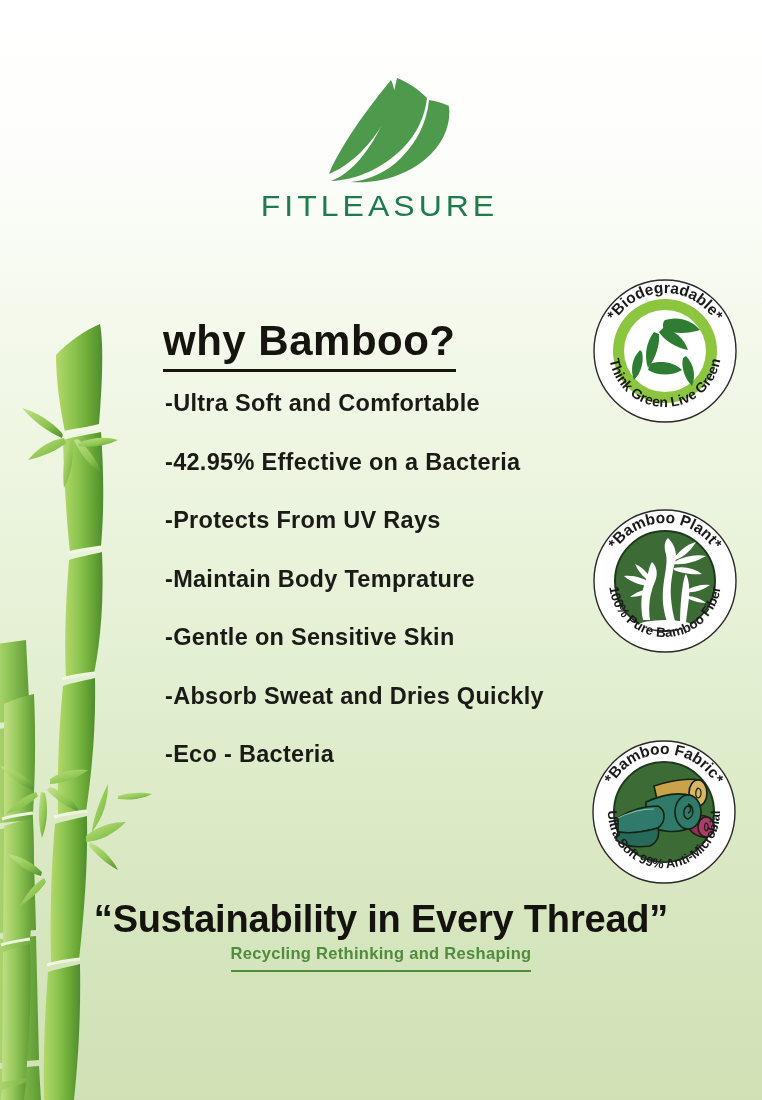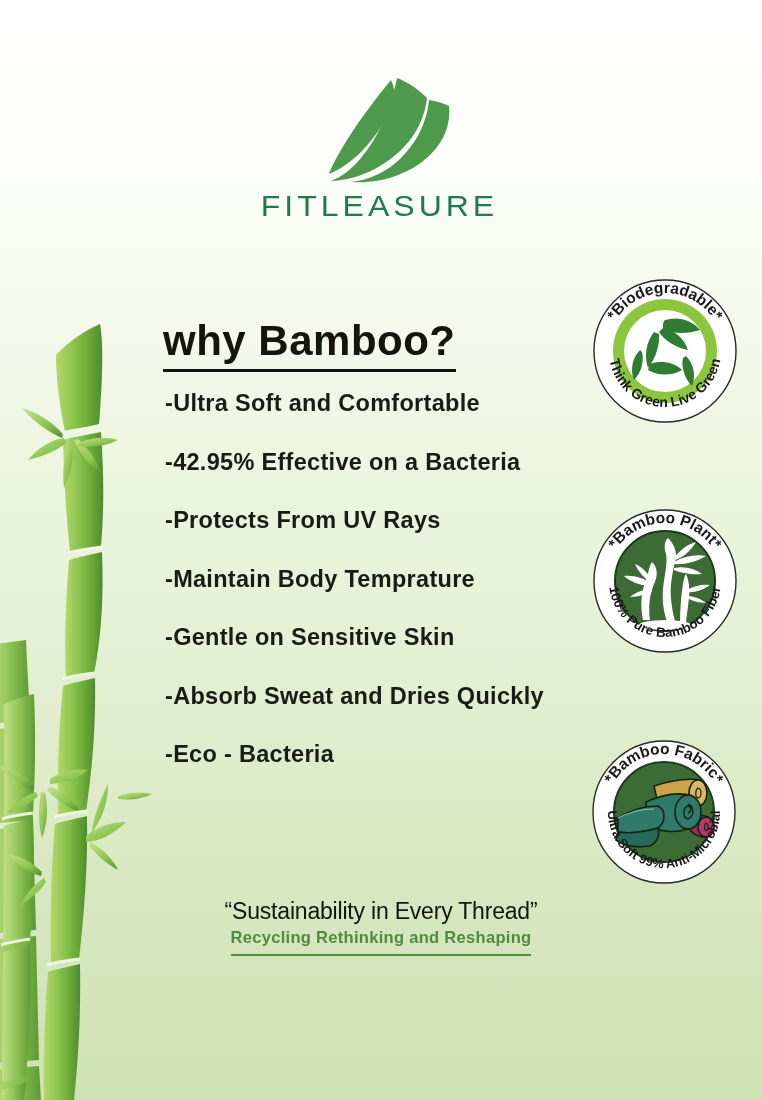--- a/index.html
+++ b/index.html
@@ -81,22 +81,22 @@
 
   
   .tagline-block {
     position: absolute;
     left: 0; right: 0;
     top: 898px;
     text-align: center;
   }
   .tagline {
     display: block;
-    font-size: 23px;
-    font-weight: normal;
+    font-size: 38px;
+    font-weight: bold;
     color: #15130f;
     letter-spacing: -0.2px;
   }
   .subtagline {
     display: inline-block;
     margin-top: 3px;
     font-size: 16.5px;
     font-weight: bold;
     color: #4f8c3c;
     letter-spacing: 0.3px;

